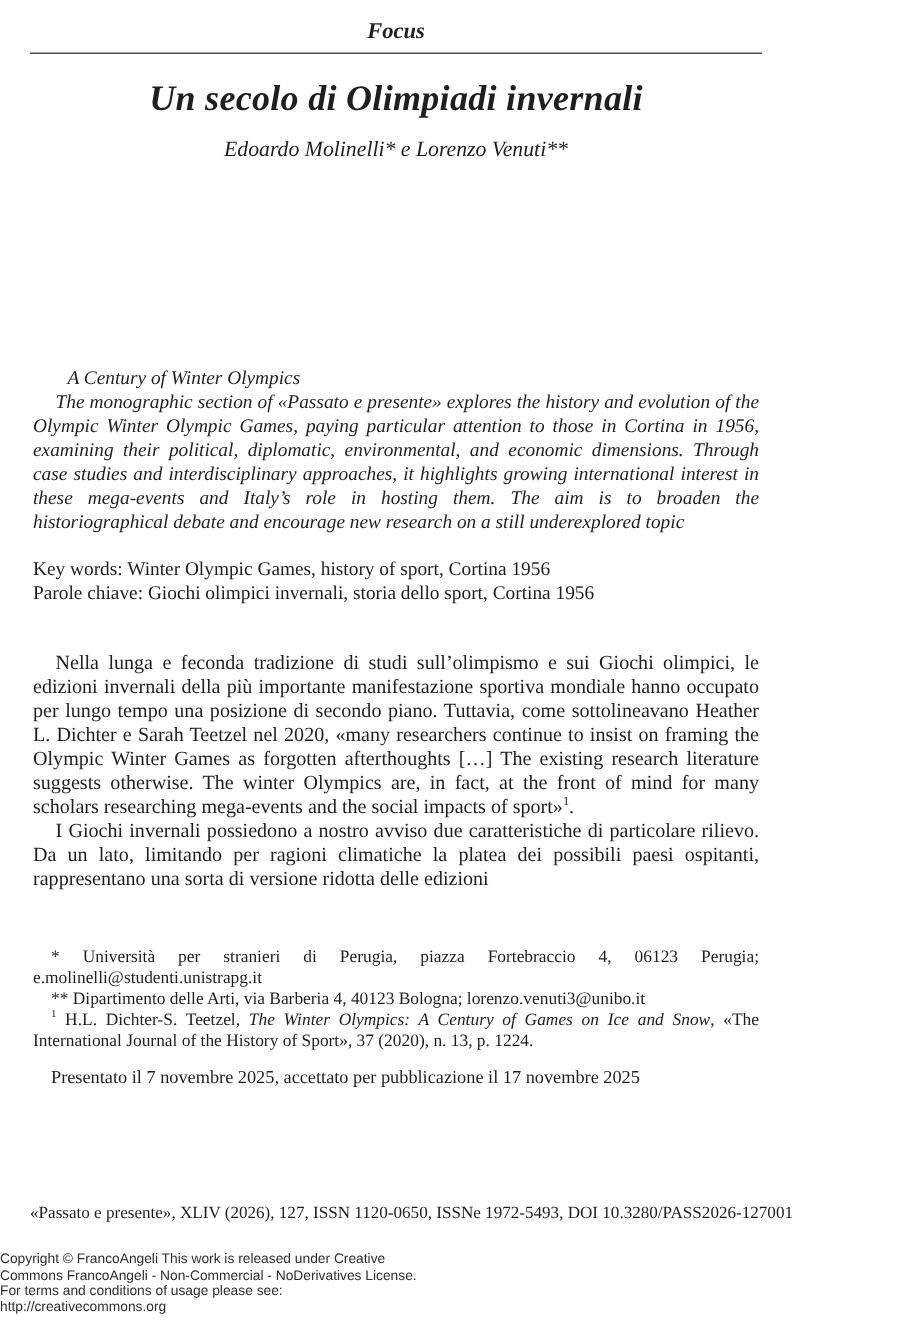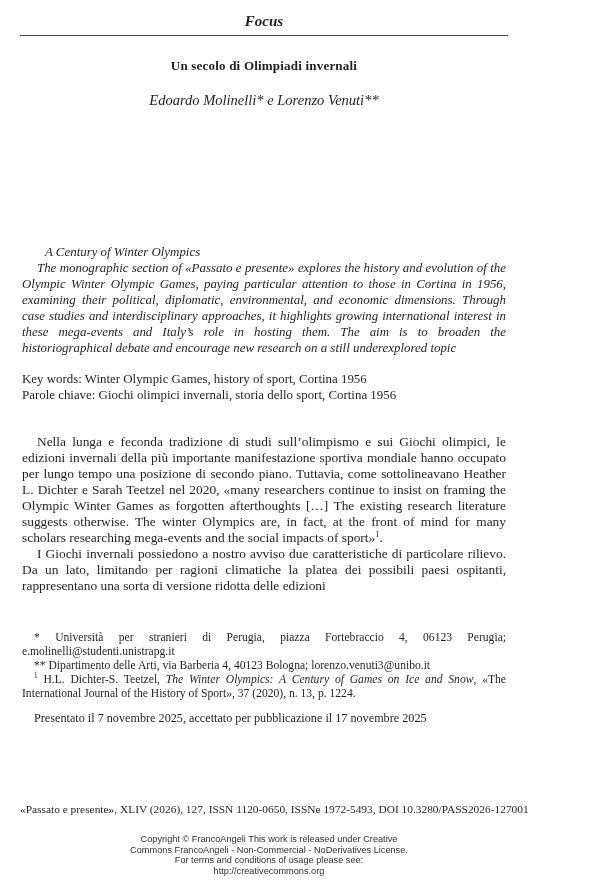--- a/index.html
+++ b/index.html
@@ -26,23 +26,24 @@
   }
   .header-rule {
     border: none;
     border-top: 1.6px solid #4d4d4d;
     margin: 5px -2px 0 -2px;
   }
   .article-title {
     margin-top: 19px;
     text-align: center;
     font-weight: bold;
-    font-size: 13px;
+    font-size: 24px;
     line-height: 22px;
     letter-spacing: 0.2px;
+    font-style: italic;
   }
   .authors-line {
     margin-top: 15px;
     text-align: center;
     font-style: italic;
     font-size: 14.5px;
     line-height: 17px;
   }
   .abstract-block {
     margin-top: 135px;
@@ -94,24 +95,23 @@
     position: absolute;
     left: 20px;
     right: 3px;
     top: 803px;
     font-size: 11.4px;
     line-height: 13px;
     white-space: nowrap;
   }
   .copyright-block {
     position: absolute;
-    left: 10px;
+    left: 0;
     right: 0;
     top: 834px;
-    text-align: center;
     font-family: "Liberation Sans", sans-serif;
     font-size: 9.2px;
     line-height: 10.5px;
     color: #2e2e2e;
   }
 </style>
 </head>
 <body>
 
 <div class="page">

